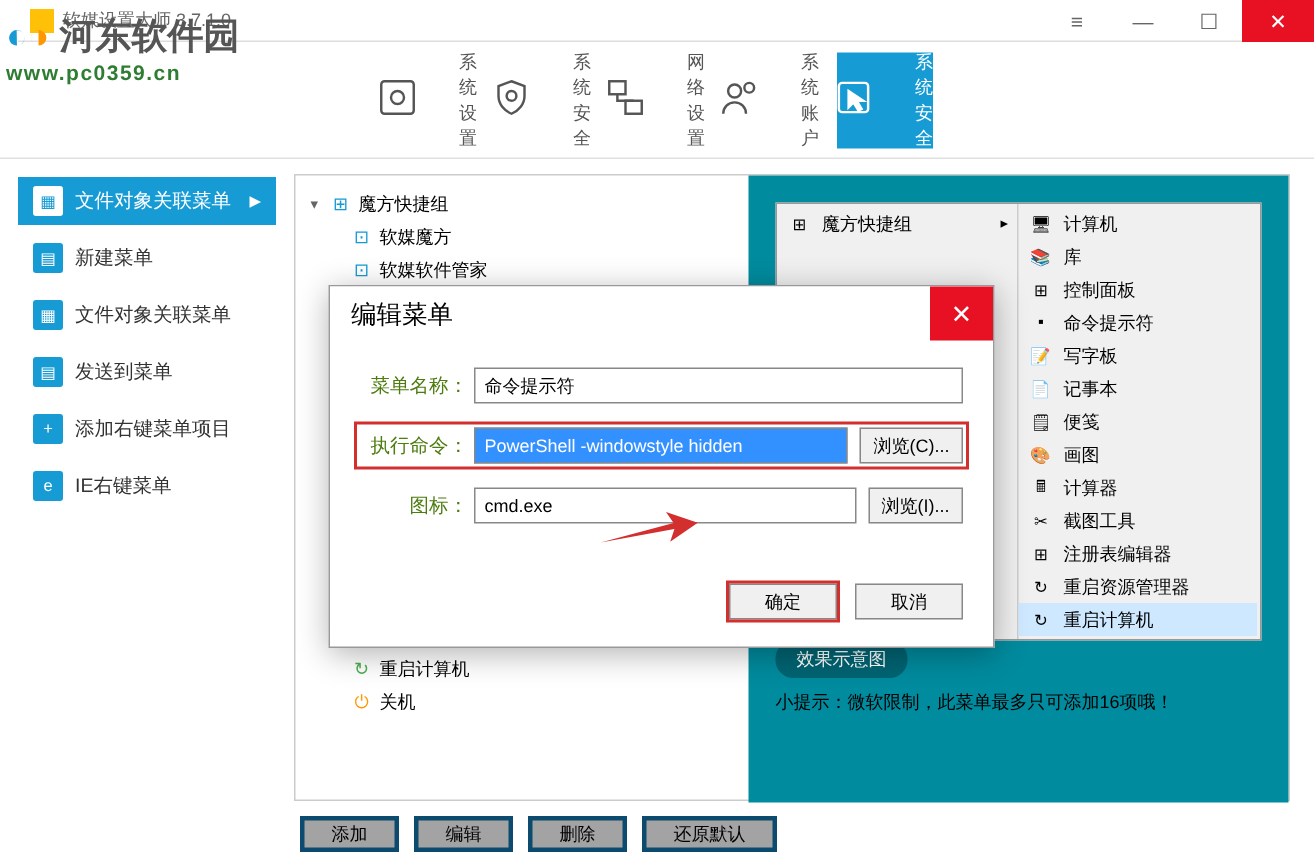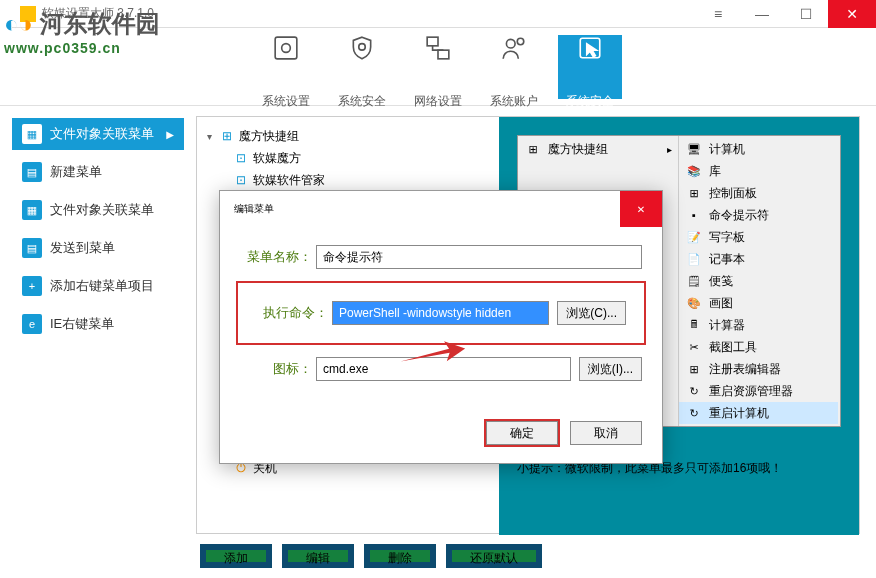--- a/index.html
+++ b/index.html
@@ -14,21 +14,21 @@
     
     
     .watermark { position: absolute; top: 8px; left: 4px; z-index: 100; pointer-events: none; }
     .wm-logo { font-size: 24px; font-weight: bold; }
     .wm-logo .c1 { color: #169bd5; }
     .wm-logo .c2 { color: #ff9800; }
     .wm-url { font-size: 14px; color: #2e7d32; font-weight: bold; letter-spacing: 1px; }
     
     
     .topnav { height: 78px; background: #fff; display: flex; align-items: center; justify-content: center; gap: 12px; border-bottom: 1px solid #e0e0e0; }
-    .nav-item { width: 64px; height: 64px; display: flex; flex-direction: column; align-items: center; justify-content: flex-start; font-size: 12px; color: #555; cursor: pointer; gap: 28px; }
+    .nav-item { width: 64px; height: 64px; display: flex; flex-direction: row; align-items: center; justify-content: flex-end; font-size: 12px; color: #555; cursor: pointer; gap: 28px; }
     .nav-item.active { background: #169bd5; color: #fff; }
     .nav-icon { width: 28px; height: 28px; margin-bottom: 4px; display: flex; align-items: center; justify-content: center; }
     .nav-icon svg { width: 26px; height: 26px; stroke: #555; fill: none; stroke-width: 1.5; }
     .nav-item.active .nav-icon svg { stroke: #fff; }
     
     
     .main { display: flex; height: 472px; }
     
     
     .sidebar { width: 196px; padding: 12px; }
@@ -47,44 +47,44 @@
     .tree-node { display: flex; align-items: center; height: 22px; }
     .tree-toggle { width: 12px; font-size: 10px; color: #666; }
     .tree-icon { width: 16px; height: 14px; margin-right: 4px; display: inline-flex; align-items: center; justify-content: center; }
     .tree-icon.grid { color: #169bd5; font-size: 12px; }
     .tree-icon.refresh { color: #4caf50; }
     .tree-icon.power { color: #ff9800; }
     .tree-child { padding-left: 26px; }
     
     
     .bottom-btns { display: flex; gap: 10px; padding: 10px 0 0 4px; }
-    .btn { height: 24px; padding: 0 18px; border: 6px solid #0c4a6e; background: #15803d; font-size: 12px; cursor: pointer; }
+    .btn { height: 24px; padding: 0 18px; border: 3px solid #0c4a6e; background: #a3a3a3; font-size: 12px; cursor: pointer; }
     
     
     .preview { position: absolute; right: 0; top: 0; width: 360px; height: 418px; background: #008b9e; padding: 18px; }
     .context-menu { background: #f0f0f0; border: 1px solid #999; font-size: 12px; display: flex; }
     .cm-col { width: 160px; padding: 2px 0; }
     .cm-item { display: flex; align-items: center; height: 22px; padding: 0 6px; }
     .cm-icon { width: 18px; height: 16px; margin-right: 6px; display: inline-flex; align-items: center; justify-content: center; font-size: 11px; }
     .cm-arrow { margin-left: auto; font-size: 10px; }
     .cm-col2 { border-left: 1px solid #ccc; }
     .preview-label { display: inline-block; background: #006472; color: #fff; font-size: 12px; padding: 4px 14px; border-radius: 12px; }
     .preview-tip { color: #000000; font-size: 12px; margin-top: 8px; }
     
     
     .dialog { position: absolute; left: 219px; top: 190px; width: 444px; background: #fff; border: 1px solid #999; z-index: 50; box-shadow: 0 4px 20px rgba(0,0,0,.3); }
-    .dlg-title { height: 36px; display: flex; align-items: center; padding-left: 14px; font-size: 10px; background: #fff; }
+    .dlg-title { height: 36px; display: flex; align-items: center; padding-left: 14px; font-size: 17px; background: #fff; }
     .dlg-close { margin-left: auto; width: 42px; height: 36px; background: #e81123; color: #fff; display: flex; align-items: center; justify-content: center; cursor: pointer; }
     .dlg-body { padding: 18px 20px; }
     .dlg-row { display: flex; align-items: center; margin-bottom: 14px; }
     .dlg-label { width: 76px; text-align: right; font-size: 13px; color: #4d7c0f; padding-right: 4px; }
     .dlg-input { flex: 1; height: 24px; border: 1px solid #888; padding: 0 6px; font-size: 12px; }
     .dlg-input.sel { background: #3390ff; color: #fff; }
     .dlg-browse { margin-left: 8px; height: 24px; padding: 0 8px; border: 1px solid #888; background: #f0f0f0; font-size: 12px; cursor: pointer; }
-    .dlg-row.hl { outline: 2px solid #d32f2f; padding: 18px; margin-left: -2px; margin-right: -2px; }
+    .dlg-row.hl { outline: 2px solid #d32f2f; padding: 2px; margin-left: -2px; margin-right: -2px; }
     .dlg-actions { display: flex; justify-content: flex-end; gap: 12px; padding: 8px 20px 18px; }
     .dlg-btn { width: 72px; height: 24px; border: 1px solid #888; background: #f0f0f0; font-size: 12px; cursor: pointer; }
     .dlg-btn.hl { outline: 2px solid #d32f2f; }
     .arrow-annot { position: absolute; left: 398px; top: 339px; z-index: 60; color: #d32f2f; font-size: 28px; transform: rotate(-8deg); }
   </style>
 </head>
 <body>
 
 <div class="titlebar">
   <div class="titlebar-icon"></div>

